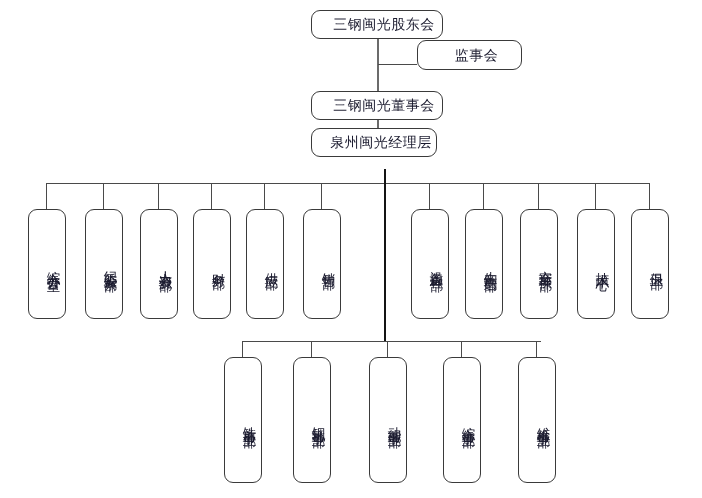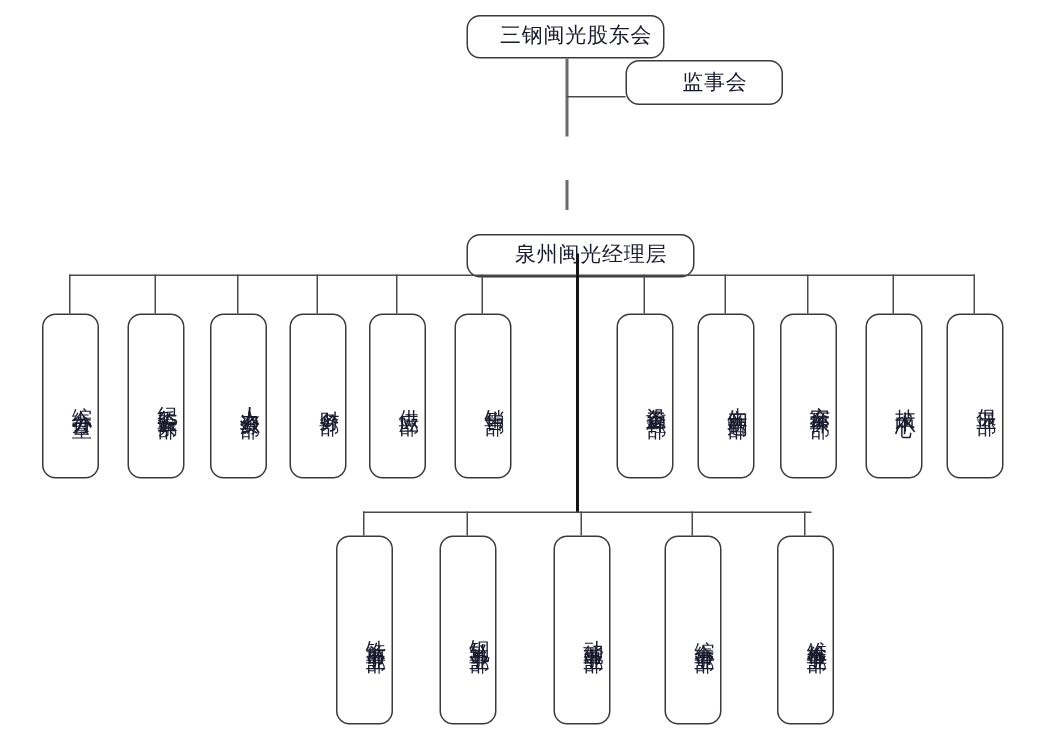--- a/index.html
+++ b/index.html
@@ -62,24 +62,25 @@
 <div id="chart-root">
 
   <div class="node horiz" style="left:311px; top:10px; width:132px; height:29px;">三钢闽光股东会</div>
 
   <div class="line spine" style="left:377px; top:39px; width:2px; height:52px;"></div>
 
   <div class="line h" style="left:378px; top:64px; width:39px; height:1px;"></div>
 
   <div class="node horiz" style="left:417px; top:40px; width:105px; height:30px;">监事会</div>
 
+  <div class="node horiz" style="left:311px; top:91px; width:132px; height:29px;">三钢闽光董事会</div>
 
   <div class="line spine" style="left:377px; top:120px; width:2px; height:20px;"></div>
 
-  <div class="node horiz" style="left:311px; top:156px; width:152px; height:29px;">泉州闽光经理层</div>
+  <div class="node horiz" style="left:311px; top:128px; width:126px; height:29px;">泉州闽光经理层</div>
 
   <div class="line thick-v" style="left:384px; top:169px; width:2px; height:15px;"></div>
 
   <div class="line h" style="left:46px; top:183px; width:604px; height:1px;"></div>
 
   <div class="line v" style="left:46px;  top:183px; height:26px;"></div>
   <div class="line v" style="left:103px; top:183px; height:26px;"></div>
   <div class="line v" style="left:158px; top:183px; height:26px;"></div>
   <div class="line v" style="left:211px; top:183px; height:26px;"></div>
   <div class="line v" style="left:264px; top:183px; height:26px;"></div>

